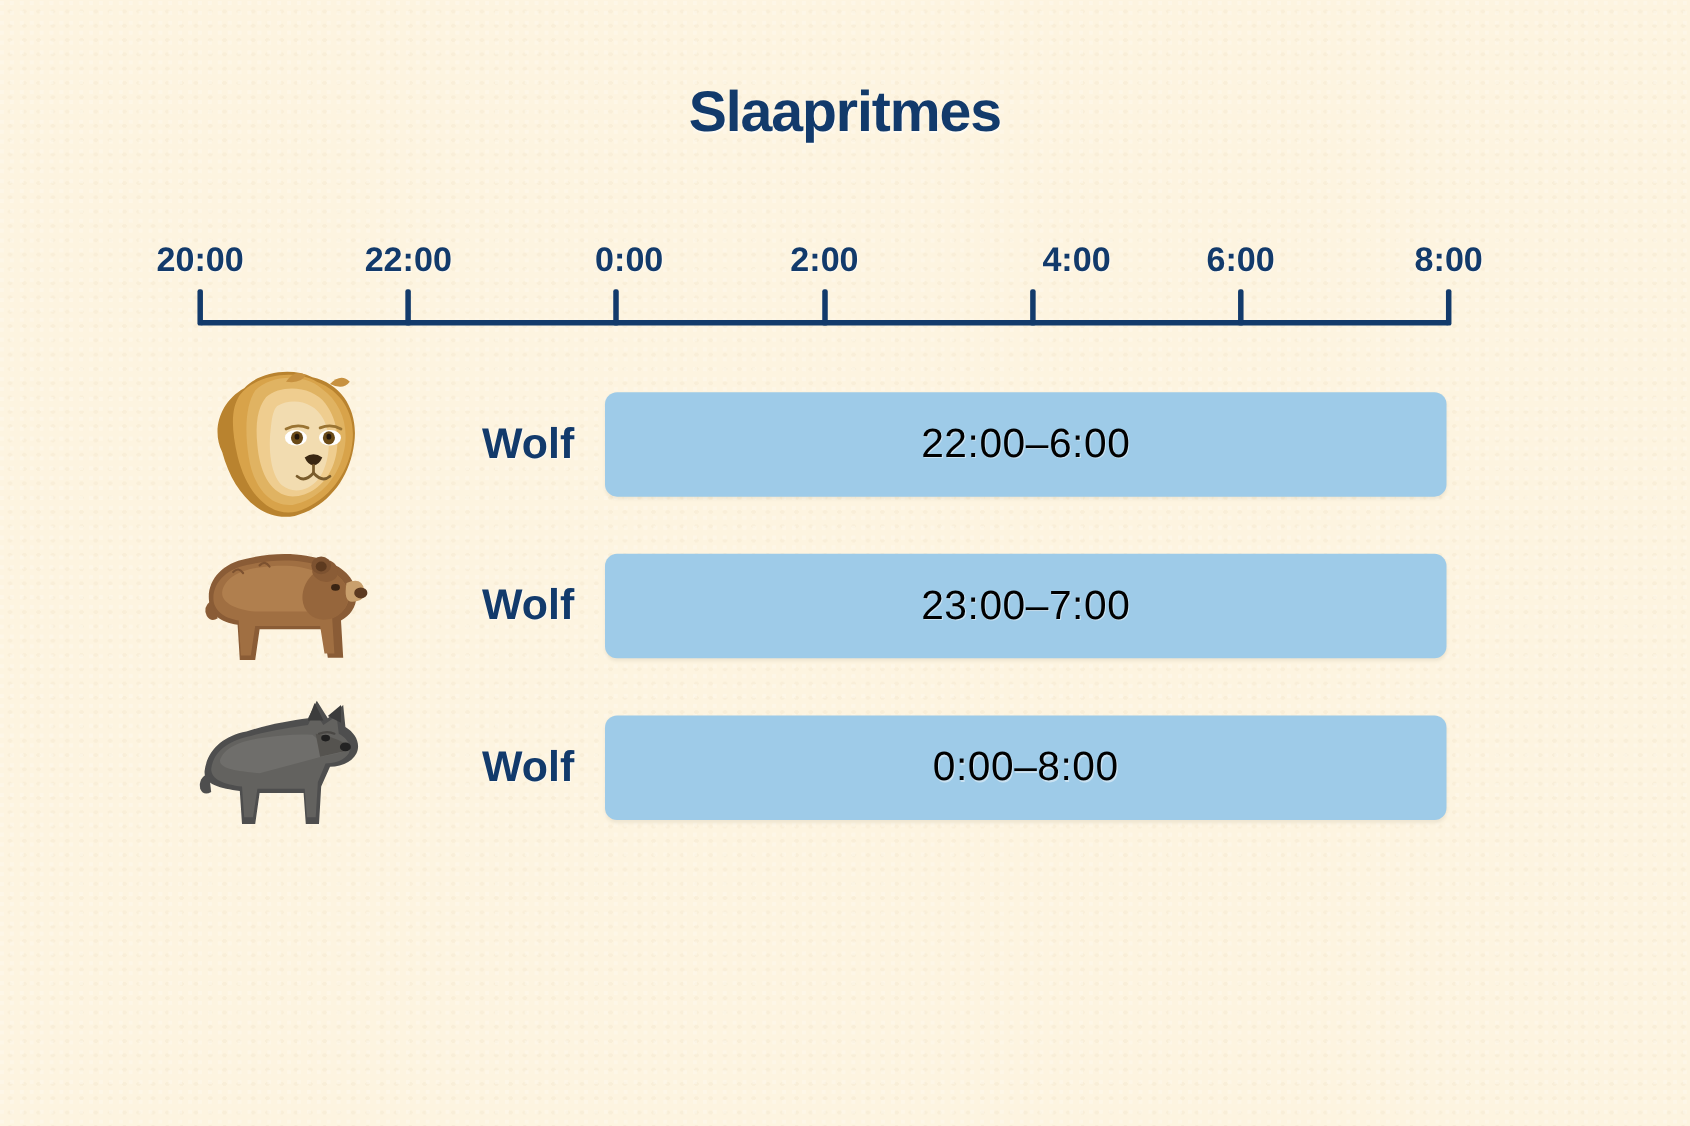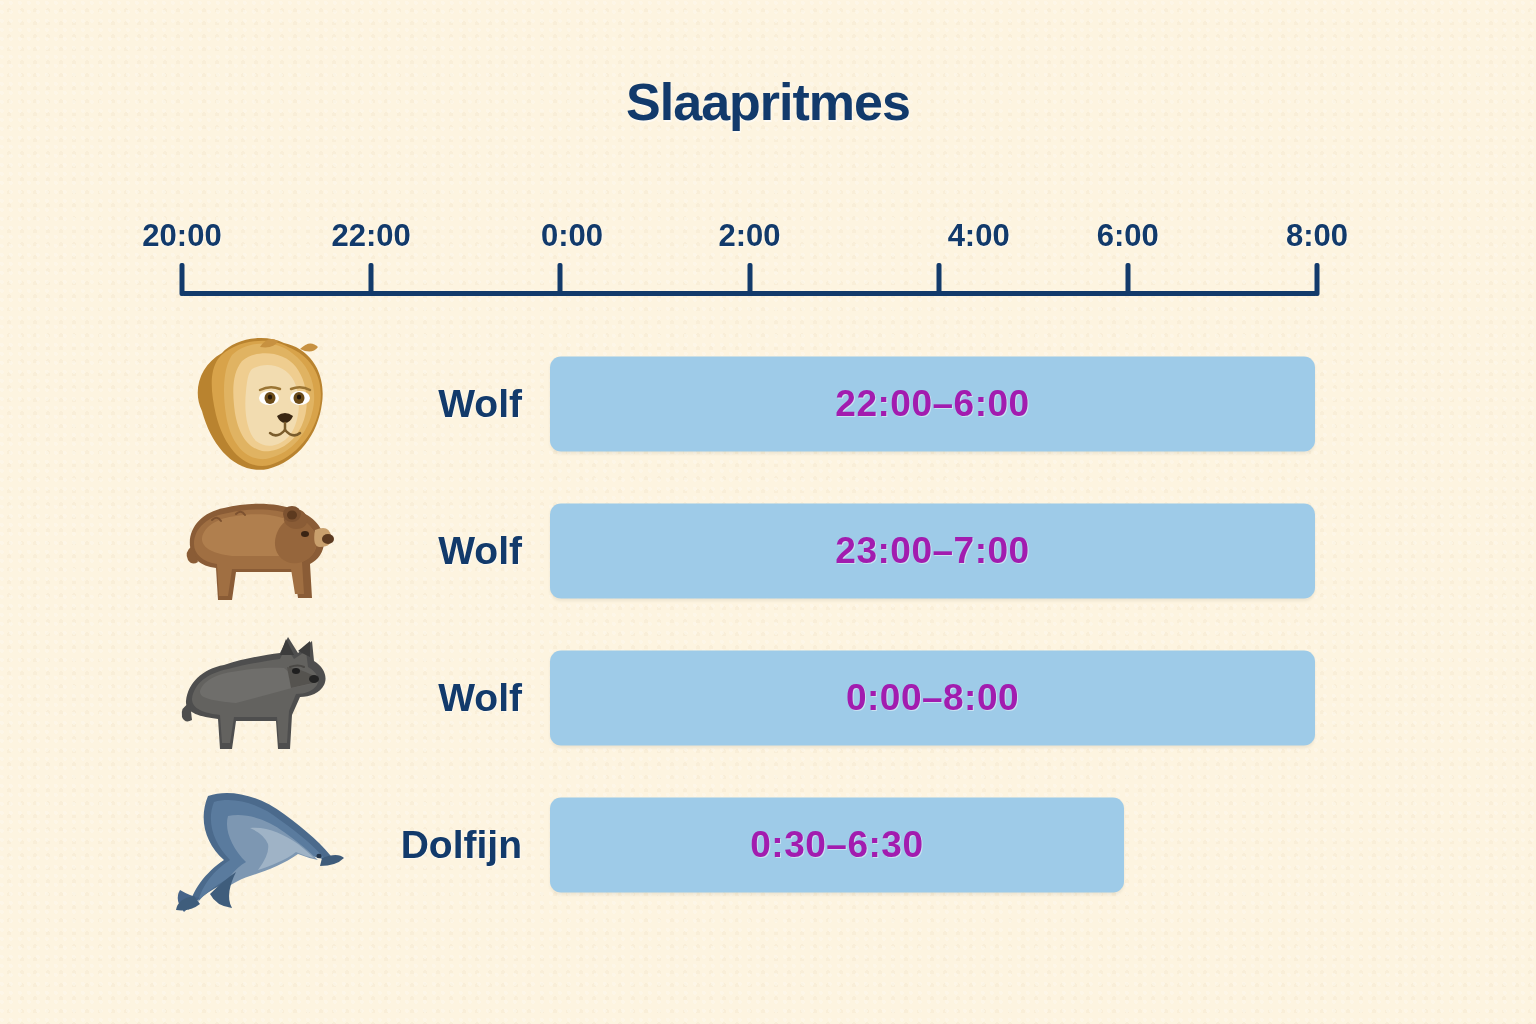--- a/index.html
+++ b/index.html
@@ -65,21 +65,21 @@
   }
 
   .bar {
     position:absolute; top:50%; transform:translateY(-50%);
     height:95px; border-radius:11px;
     background:#9ecbe8;
     box-shadow: 0 2px 3px rgba(60,60,40,.08);
     display:flex; align-items:center; justify-content:center;
   }
   .bar-label {
-    font-size:37px; font-weight:700; color:#a21caf;
+    font-size:37px; font-weight:400; color:#000000;
     text-shadow: 1px 1px 0 rgba(255,255,255,.45);
     letter-spacing:.5px;
   }
 </style>
 </head>
 <body>
 
 <div class="grain"></div>
 
 <div class="title">Slaapritmes</div>
@@ -176,34 +176,13 @@
     <path d="M118 44 q8 -3 14 0" stroke="#4a4845" stroke-width="2" fill="none" stroke-linecap="round"></path>
     <path d="M18 80 q-10 4 -8 14 q3 7 10 3" fill="#4e4e4e"></path>
   </g>
 </svg>
 </div>
       <div class="row-label">Wolf</div>
       <div class="bar" style="left: 550px; width: 765px; background: rgb(158, 203, 232);">
         <span class="bar-label">0:00–8:00</span>
       </div>
     </div>
-    <div class="row">
-      <div class="animal">
-<svg viewBox="0 0 175 150" xmlns="http://www.w3.org/2000/svg">
-  <g>
-    <path d="M36 26 C58 18 88 26 112 44 C134 60 152 76 162 90 C150 88 136 84 124 80 C108 92 86 102 64 108 C44 116 26 128 16 140 C20 120 34 102 52 90 C34 74 26 50 36 26 Z" fill="#4b6a8c"></path>
-    <path d="M42 32 C62 26 88 34 108 50 C128 64 144 78 154 90 C142 87 130 83 120 79 C104 90 84 99 64 105 C48 112 34 122 26 132 C30 115 42 100 58 90 C42 74 34 52 42 32 Z" fill="#5a7b9e"></path>
-    <path d="M56 46 C74 42 96 50 112 62 C126 72 138 82 146 90 q-10 -2 -20 -6 C112 94 94 101 78 106 C66 110 56 116 50 122 C54 110 62 99 74 92 C60 78 52 60 56 46 Z" fill="#7d97b2"></path>
-    <path d="M78 58 C94 56 112 64 126 74 q10 8 16 14 q-10 -2 -18 -6 C114 90 98 96 86 100 q12 -16 10 -26 q-4 -10 -18 -16 Z" fill="#9fb3c6"></path>
-    <path d="M150 88 q16 -6 22 0 q-8 8 -24 8 Z" fill="#3e5b7a"></path>
-    <path d="M64 102 C58 114 54 128 60 138 q-16 -2 -22 -14 q14 -14 26 -22 Z" fill="#3f5d7c"></path>
-    <path d="M12 142 q-10 -12 -4 -22 q10 6 20 8 q-10 8 -16 14 Z" fill="#46648a"></path>
-    <path d="M22 126 q-16 2 -18 14 q14 2 24 -6 Z" fill="#3f5d7c"></path>
-    <ellipse cx="147" cy="86" rx="2.6" ry="2.2" fill="#22344a"></ellipse>
-  </g>
-</svg>
-</div>
-      <div class="row-label">Dolfijn</div>
-      <div class="bar" style="left: 550px; width: 573.75px; background: rgb(158, 203, 232);">
-        <span class="bar-label">0:30–6:30</span>
-      </div>
-    </div>
   </div>
 
 </body></html>

